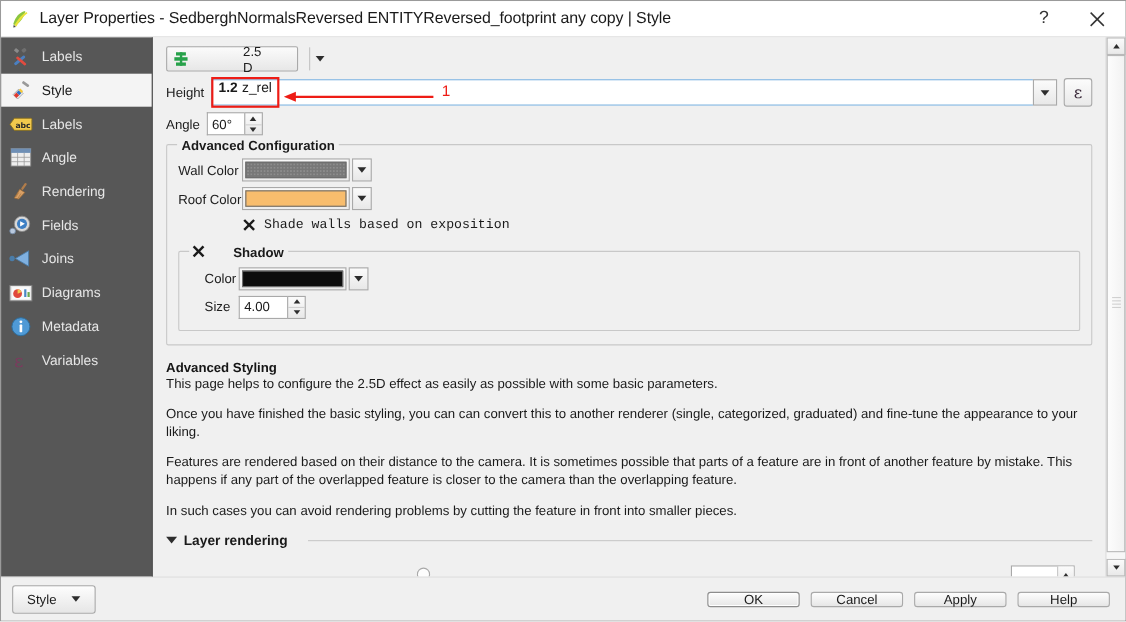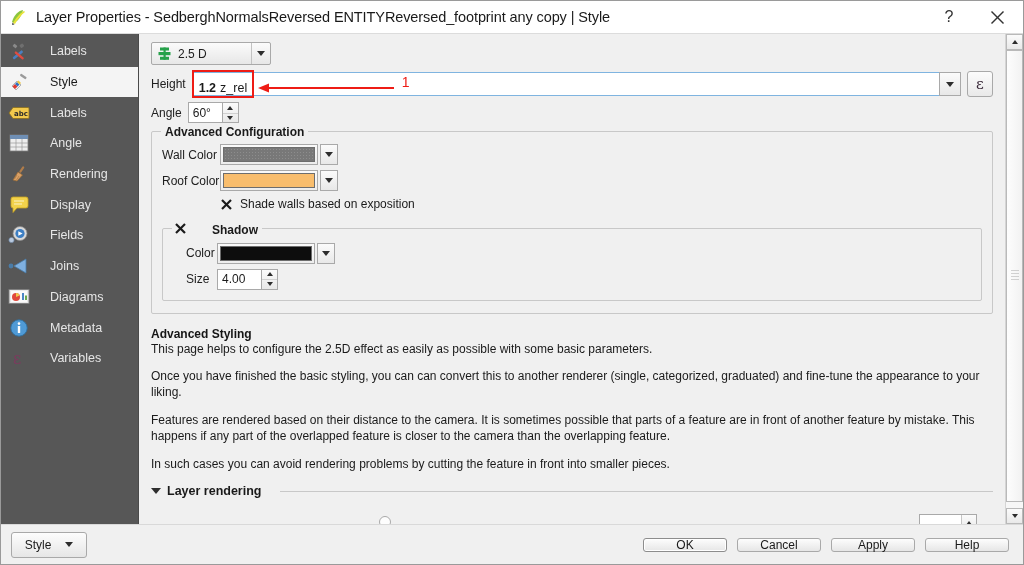--- a/index.html
+++ b/index.html
@@ -84,21 +84,21 @@
     font-size: 12.5px;
     cursor: default;
     position: relative;
   }
   .side-item.selected {
     background: #f4f4f4;
     color: #1a1a1a;
   }
   .side-item .s-icon {
     width: 22px; height: 22px;
-    margin-right: 20px;
+    margin-right: 8px;
     flex: 0 0 auto;
     display: flex; align-items: center; justify-content: center;
     position: relative;
   }
   .side-item .s-label { white-space: nowrap; }
 
   
   .main {
     flex: 1 1 auto;
     background: #f0f0f0;
@@ -118,20 +118,21 @@
   .renderer-row { margin: 0 0 6px 0; }
   .renderer-combo {
     width: 120px; height: 23px;
     border: 1px solid #a9a9a9;
     background: linear-gradient(#fbfbfb, #e7e7e7);
     display: inline-flex;
     align-items: center;
     border-radius: 2px;
     position: relative;
     cursor: default;
+    gap: 43px;
   }
   .renderer-combo .rc-icon {
     width: 16px; height: 16px;
     margin: 0 5px 0 5px;
     flex: 0 0 auto;
   }
   .renderer-combo .rc-label {
     font-size: 12px; color: #202020;
     flex: 1 1 auto;
   }
@@ -167,21 +168,21 @@
     align-items: center;
     max-width: 814px;
   }
   .expr-field {
     flex: 1 1 auto;
     height: 24px;
     background: #ffffff;
     border: 1px solid #7fb4e0;
     border-right: none;
     display: flex;
-    align-items: flex-end;
+    align-items: flex-start;
     padding-left: 6px;
     font-size: 12.5px;
     color: #1a1a1a;
     cursor: text;
   }
   .expr-field .v-num { font-weight: bold; margin-right: 4px; }
   .expr-field .v-field { font-weight: normal; }
   .expr-drop {
     width: 22px; height: 24px;
     border: 1px solid #a9a9a9;
@@ -323,20 +324,21 @@
     background: linear-gradient(#fbfbfb, #e8e8e8);
     display: flex; align-items: center; justify-content: center;
     cursor: default;
   }
 
   
   .cb {
     display: inline-flex;
     align-items: center;
     cursor: default;
+    font-family: Liberation Mono, monospace;
   }
   .cb .cb-box {
     width: 13px; height: 13px;
     margin-right: 7px;
     display: flex; align-items: center; justify-content: center;
     flex: 0 0 auto;
   }
   .cb .cb-label {
     font-size: 12px;
     color: #1a1a1a;
@@ -583,30 +585,20 @@
           <svg width="20" height="20" viewBox="0 0 20 20">
             <rect x="12" y="2" width="2.2" height="7" rx="1" fill="#b07c4a" transform="rotate(35 13 5)"></rect>
             <path d="M4 16 L9 8 L13.5 11 L8 17 Z" fill="#d9a066" stroke="#9a6a35" stroke-width="0.7"></path>
             <line x1="5.5" y1="15" x2="8" y2="11" stroke="#9a6a35" stroke-width="0.5"></line>
             <line x1="7.5" y1="16" x2="10" y2="12" stroke="#9a6a35" stroke-width="0.5"></line>
           </svg>
         </span>
         <span class="s-label">Rendering</span>
       </div>
 
-      <div class="side-item">
-        <span class="s-icon">
-          <svg width="20" height="18" viewBox="0 0 20 18">
-            <path d="M2 3 A2 2 0 0 1 4 1 H17 A2 2 0 0 1 19 3 V10 A2 2 0 0 1 17 12 H8 L4 16.5 V12 H4 A2 2 0 0 1 2 10 Z" fill="#f2d24b" stroke="#c9a31e" stroke-width="0.8"></path>
-            <line x1="5" y1="5" x2="15" y2="5" stroke="#ffffff" stroke-width="1" opacity="0.7"></line>
-            <line x1="5" y1="8" x2="13" y2="8" stroke="#ffffff" stroke-width="1" opacity="0.7"></line>
-          </svg>
-        </span>
-        <span class="s-label">Display</span>
-      </div>
 
       <div class="side-item">
         <span class="s-icon">
           <svg width="22" height="20" viewBox="0 0 22 20">
             <circle cx="12" cy="8.5" r="7" fill="#d9d9d9" stroke="#8a8a8a" stroke-width="0.8"></circle>
             <circle cx="12" cy="8.5" r="4.6" fill="#3d7fc4"></circle>
             <path d="M10.3 6.2 L14.6 8.5 L10.3 10.8 Z" fill="#ffffff"></path>
             <circle cx="3.5" cy="15" r="2.6" fill="#b9c9de" stroke="#6e87a4" stroke-width="0.7"></circle>
           </svg>
         </span>

